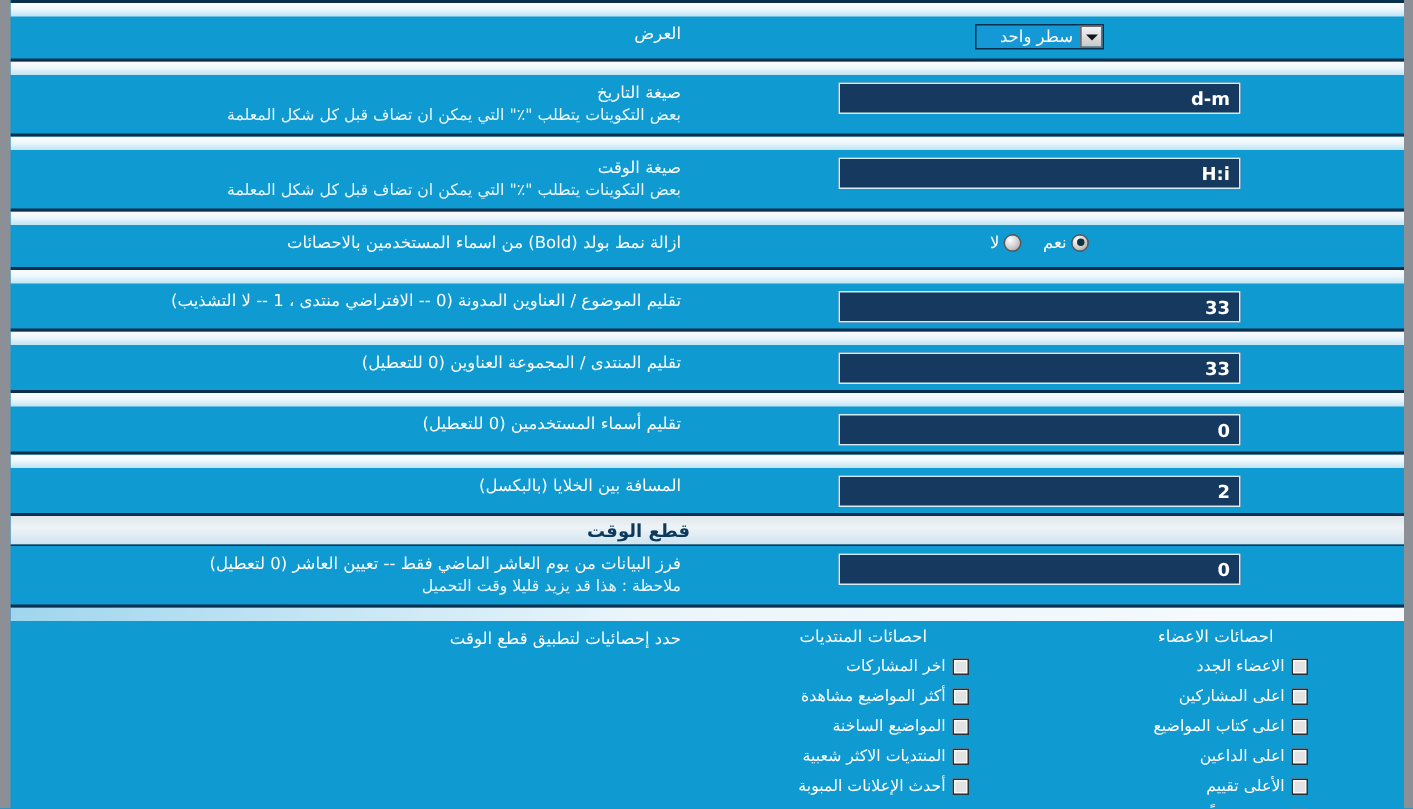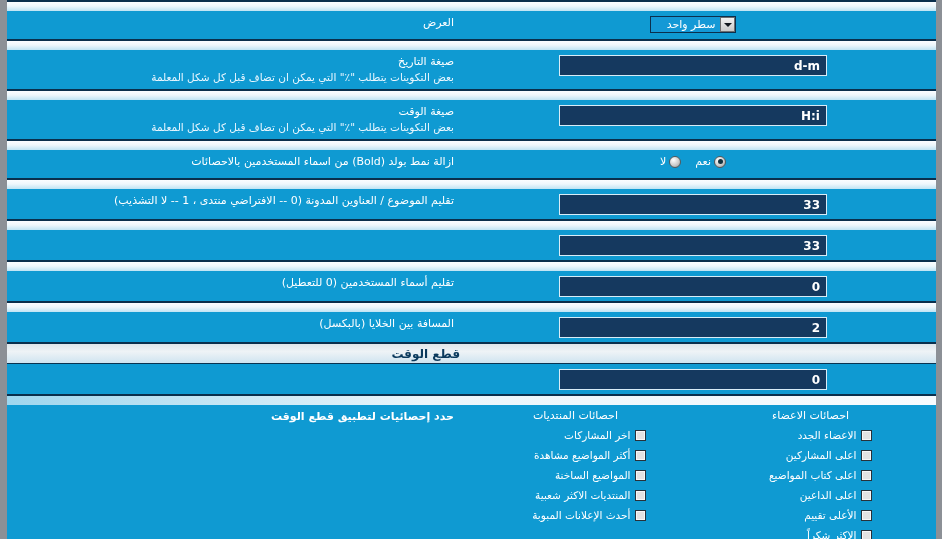--- a/index.html
+++ b/index.html
@@ -111,21 +111,21 @@
     border:1px solid #55595c;box-sizing:border-box;
     display:flex;align-items:center;justify-content:center;flex:0 0 12px;
   }
   .radio.on::after{
     content:"";width:5px;height:5px;border-radius:50%;background:#12313f;display:block;
   }
   .radio-label{font-size:11px;color:#fff;}
 
   
   .cbarea{display:flex;align-items:flex-start;padding:4px 8px 0 0;}
-  .cb-right-label{flex:1 1 auto;padding-right:4px;padding-top:1px;font-weight:bold;}
+  .cb-right-label{flex:1 1 auto;padding-right:4px;padding-top:1px;}
   .cbcols{width:470px;flex:0 0 470px;display:flex;}
   .cbcol{flex:1 1 50%;display:flex;flex-direction:column;align-items:center;}
   .cbhead{font-size:11px;color:#ffffff;margin-bottom:3px;text-align:center;}
   .cbrow{
     display:flex;align-items:center;justify-content:flex-start;
     width:122px;height:20px;gap:4px;
   }
   .cbrow.w2{width:140px;}
   .cbx{
     width:11px;height:11px;flex:0 0 11px;box-sizing:border-box;
@@ -208,20 +208,23 @@
         <span class="t1">تقليم الموضوع / العناوين المدونة (0 -- الافتراضي منتدى ، 1 -- لا التشذيب)</span>
       </div>
     </div>
 
     <div class="sep"></div>
 
     <div class="row">
       <div class="ctrl">
         <div class="txt">33</div>
       </div>
+      <div class="lbl">
+        <span class="t1">تقليم المنتدى / المجموعة العناوين (0 للتعطيل)</span>
+      </div>
     </div>
 
     <div class="sep"></div>
 
     <div class="row">
       <div class="ctrl">
         <div class="txt">0</div>
       </div>
       <div class="lbl">
         <span class="t1">تقليم أسماء المستخدمين (0 للتعطيل)</span>
@@ -241,20 +244,24 @@
 
     <div class="sectionbar">
       <div class="sb-left"></div>
       <div class="sb-title">قطع الوقت</div>
     </div>
 
     <div class="row">
       <div class="ctrl">
         <div class="txt">0</div>
       </div>
+      <div class="lbl">
+        <span class="t1">فرز البيانات من يوم العاشر الماضي فقط -- تعيين العاشر (0 لتعطيل)</span>
+        <span class="t2">ملاحظة : هذا قد يزيد قليلا وقت التحميل</span>
+      </div>
     </div>
 
     <div class="sep wide"></div>
 
     <div class="cbarea">
       <div class="cbcols">
 
         <div class="cbcol">
           <div class="cbhead">احصائات الاعضاء</div>
           <div class="cbrow">

